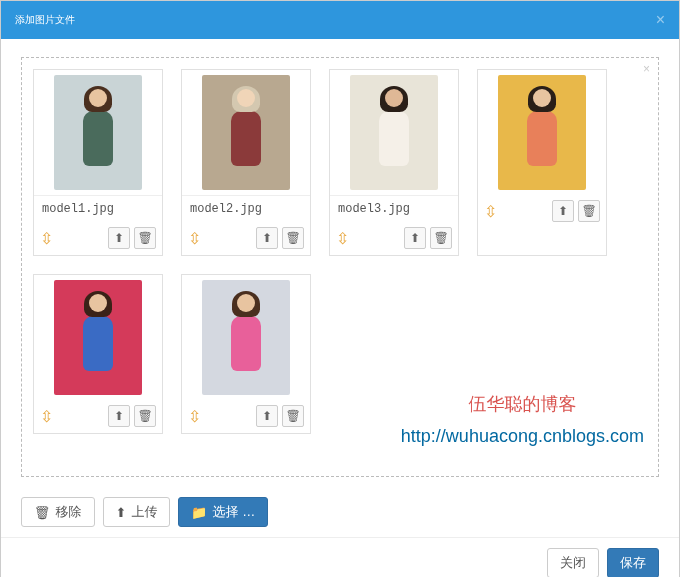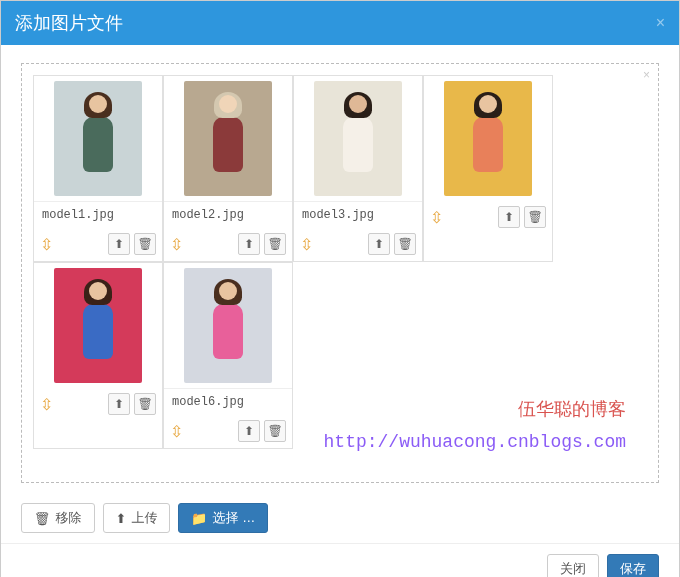--- a/index.html
+++ b/index.html
@@ -1,37 +1,37 @@
 <!DOCTYPE html>
 <html><head>
   <meta charset="utf-8">
   <style>
     * { margin: 0; padding: 0; box-sizing: border-box; }
     body { font-family: Arial, "Microsoft YaHei", sans-serif; font-size: 13px; background: #f0f0f0; }
     .modal { width: 680px; background: #fff; border: 1px solid #ccc; position: relative; }
     .modal-header { background: #2e96dd; color: #fff; padding: 10px 14px; display: flex; justify-content: space-between; align-items: center; }
-    .modal-title { font-size: 18px; }
+    .modal-title { font-size: 10px; }
     .modal-close { color: rgba(255,255,255,0.5); cursor: pointer; font-size: 16px; }
     .modal-body { padding: 18px 20px 10px 20px; }
     .dropzone { border: 1px dashed #bbb; padding: 11px; position: relative; min-height: 420px; }
     .dz-close { position: absolute; top: 4px; right: 8px; color: #ccc; font-size: 12px; cursor: pointer; }
-    .thumb-row { display: flex; flex-wrap: wrap; }
+    .thumb-row { display: flex; flex-wrap: wrap; gap: 18px; }
     .thumb { width: 130px; border: 1px solid #e0e0e0; display: flex; flex-direction: column; background: #fff; }
     .thumb-img { width: 100%; height: 125px; display: flex; align-items: center; justify-content: center; padding: 5px; }
     .ph { width: 88px; height: 115px; border-radius: 2px; position: relative; overflow: hidden; }
     .ph-figure { position: absolute; left: 50%; top: 8px; transform: translateX(-50%); }
     .ph-head { width: 18px; height: 18px; border-radius: 50%; margin: 0 auto; }
     .ph-body { width: 30px; height: 55px; border-radius: 10px 10px 6px 6px; margin: 4px auto 0; }
     .thumb-name { font-family: 'Courier New', monospace; font-size: 12px; color: #555; padding: 6px 8px; border-top: 1px solid #eee; text-align: left; word-break: break-all; }
     .thumb-actions { display: flex; justify-content: space-between; align-items: center; padding: 5px 6px 6px 6px; }
     .drag-handle { color: #e8a943; font-size: 16px; cursor: grab; }
     .act-btns { display: flex; gap: 4px; }
     .act-btn { width: 22px; height: 22px; border: 1px solid #ccc; background: #f8f8f8; display: flex; align-items: center; justify-content: center; cursor: pointer; color: #666; font-size: 12px; border-radius: 2px; }
-    .blog-text { position: absolute; right: 32px; top: 330px; font-family: Liberation Mono, monospace; font-size: 18px; color: #d9534f; text-align: right; line-height: 1.8; }
-    .blog-text a { color: #8b5cf6; text-decoration: none; }
+    .blog-text { position: absolute; right: 14px; top: 330px; font-family: Liberation Sans, sans-serif; font-size: 18px; color: #d9534f; text-align: center; line-height: 1.8; }
+    .blog-text a { color: #0369a1; text-decoration: none; }
     .toolbar { padding: 10px 20px 4px 20px; display: flex; gap: 8px; }
     .btn { padding: 5px 12px; border: 1px solid #ccc; background: #fff; cursor: pointer; font-size: 13px; border-radius: 3px; display: inline-flex; align-items: center; gap: 5px; color: #555; }
     .btn-primary { background: #337ab7; border-color: #2e6da4; color: #fff; }
     .ico { font-size: 13px; }
     .modal-footer { padding: 10px 20px 16px 20px; display: flex; justify-content: flex-end; gap: 8px; border-top: 1px solid #eee; margin-top: 6px; }
     .watermark { position: absolute; bottom: 6px; right: 10px; color: #bbb; font-size: 11px; font-family: monospace; }
     .hair { position: absolute; width: 28px; height: 26px; border-radius: 50% 50% 30% 30%; top: 3px; left: 50%; transform: translateX(-50%); }
   </style>
 </head>
 <body>
@@ -141,21 +141,20 @@
           <div class="thumb">
     <div class="thumb-img">
       <div class="ph" style="background:#d4d8e0">
         <div class="ph-figure">
           <div class="hair" style="background:#4a2f1f"></div>
           <div class="ph-head" style="background:#e8c4a0;position:relative;z-index:1;margin-top:6px"></div>
           <div class="ph-body" style="background:#e8609a"></div>
         </div>
       </div>
     </div>
-    <div class="thumb-name">model6.jpg</div>
     <div class="thumb-actions">
       <span class="drag-handle">⇳</span>
       <div class="act-btns">
         <span class="act-btn">⬆</span>
         <span class="act-btn">🗑</span>
       </div>
     </div>
           </div>
         </div>
       <div class="blog-text">

